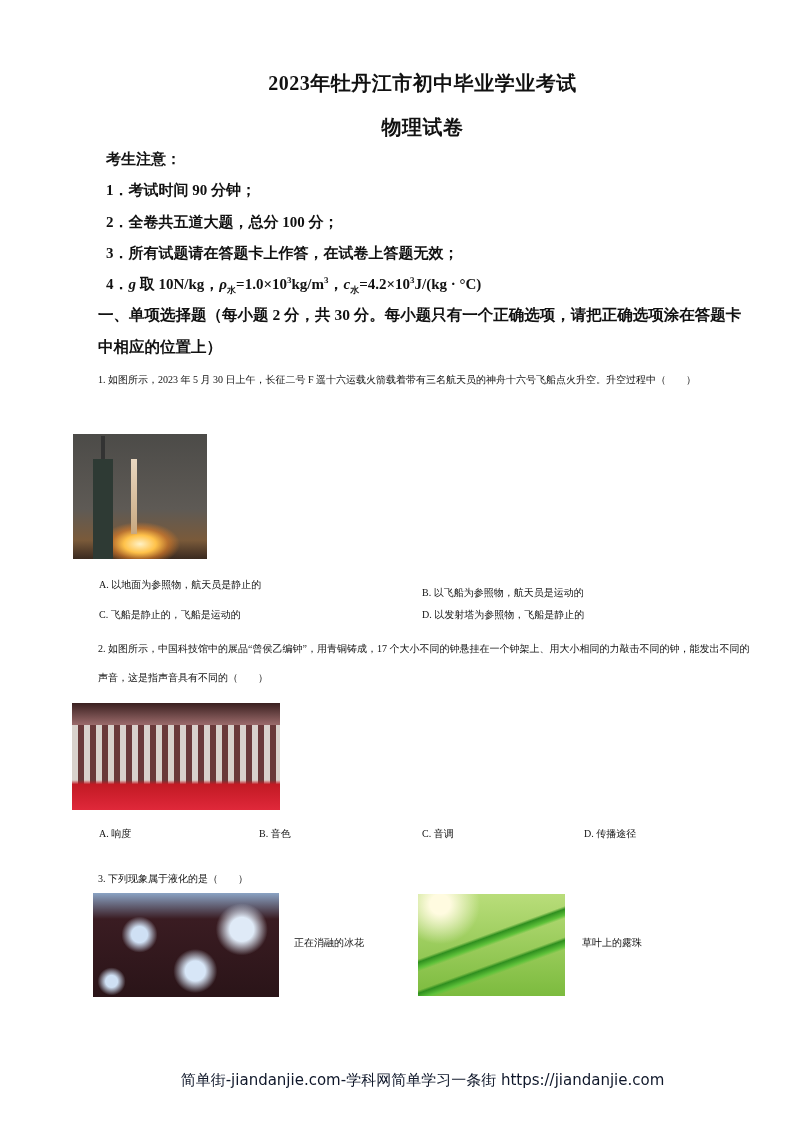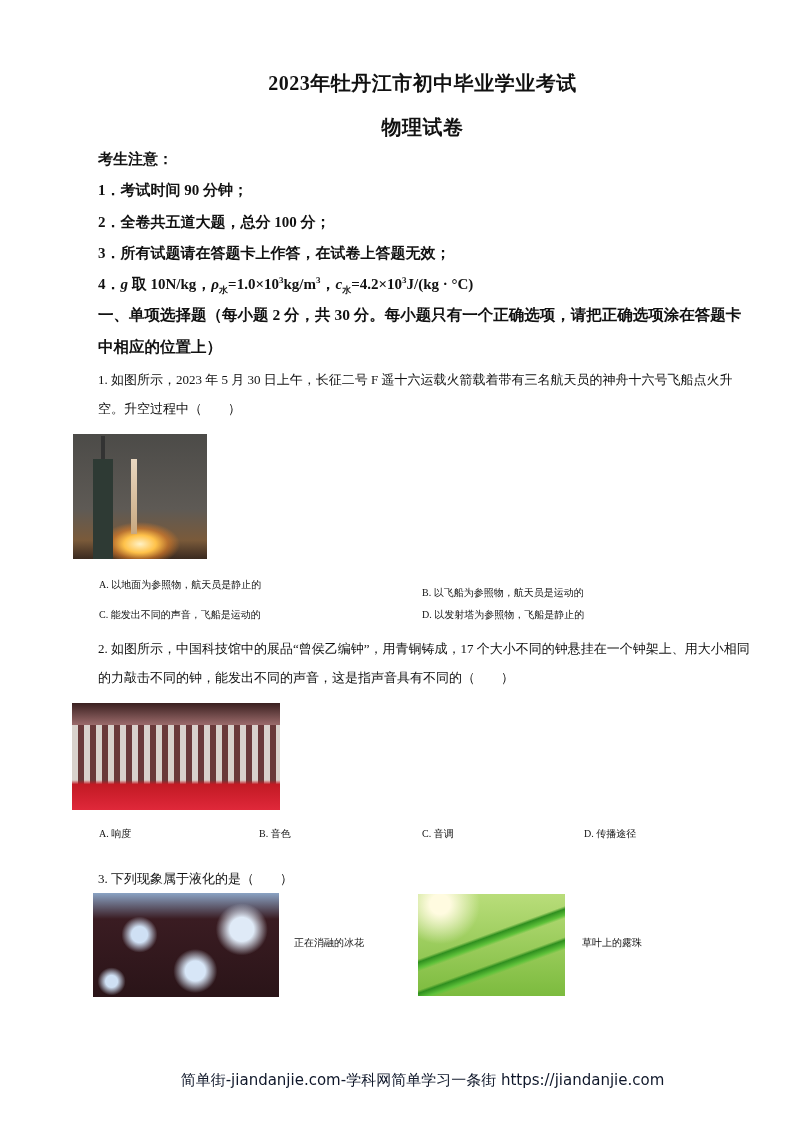--- a/index.html
+++ b/index.html
@@ -5,23 +5,23 @@
     html, body { margin: 0; padding: 0; background: #ffffff; }
     body {
       width: 793px; height: 1122px; position: relative; overflow: hidden;
       font-family: "Liberation Serif", "DejaVu Serif", serif; color: #111;
     }
     .abs { position: absolute; padding-left: 26px; }
     .title {
       left: 0; width: 793px; text-align: center; font-weight: bold;
       font-size: 20px; letter-spacing: 0.5px;
     }
-    .note { left: 72px; font-size: 15px; font-weight: bold; }
+    .note { left: 80px; font-size: 15px; font-weight: bold; }
     .sec { left: 72px; width: 655px; font-size: 15.5px; font-weight: bold; line-height: 32px; }
-    .q { left: 72px; width: 660px; font-size: 13px; line-height: 29px; }
+    .q { left: 72px; width: 660px; font-size: 10px; line-height: 29px; }
     .opt { font-size: 10px; }
     .pic { overflow: hidden; }
     .footer {
       left: 0; width: 793px; text-align: center; top: 1071px;
       font-family: "DejaVu Sans", sans-serif; font-size: 15px; color: #0f172a;
     }
     sub, sup { font-size: 9px; }
     .ital { font-style: italic; }
     
     .rocket {
@@ -72,21 +72,21 @@
 <div class="abs sec" style="top:299px;">一、单项选择题（每小题 2 分，共 30 分。每小题只有一个正确选项，请把正确选项涂在答题卡中相应的位置上）</div>
 
 <div class="abs q" style="top:365px;">1. 如图所示，2023 年 5 月 30 日上午，长征二号 F 遥十六运载火箭载着带有三名航天员的神舟十六号飞船点火升空。升空过程中（　　）</div>
 <div class="abs pic rocket" style="left:73px; top:434px; width:108px; height:125px;">
   <div class="tower-top"></div>
     <div class="tower"></div>
     <div class="rk"></div>
 </div>
 <div class="abs opt" style="left:73px; top:578px;">A. 以地面为参照物，航天员是静止的</div>
 <div class="abs opt" style="left:396px; top:578px;margin-top:8px;">B. 以飞船为参照物，航天员是运动的</div>
-<div class="abs opt" style="left:73px; top:608px;">C. 能发出不同的声音，飞船是运动的</div>
+<div class="abs opt" style="left:73px; top:608px;">C. 飞船是静止的，飞船是运动的</div>
 <div class="abs opt" style="left:396px; top:608px;">D. 以发射塔为参照物，飞船是静止的</div>
 
 <div class="abs q" style="top:634px;">2. 如图所示，中国科技馆中的展品“曾侯乙编钟”，用青铜铸成，17 个大小不同的钟悬挂在一个钟架上、用大小相同的力敲击不同的钟，能发出不同的声音，这是指声音具有不同的（　　）</div>
 <div class="abs pic bells" style="left:72px; top:703px; width:182px; height:107px;">
   <div class="bells-top"></div>
 </div>
 <div class="abs opt" style="left:73px; top:827px;">A. 响度</div>
 <div class="abs opt" style="left:233px; top:827px;">B. 音色</div>
 <div class="abs opt" style="left:396px; top:827px;">C. 音调</div>
 <div class="abs opt" style="left:558px; top:827px;">D. 传播途径</div>

